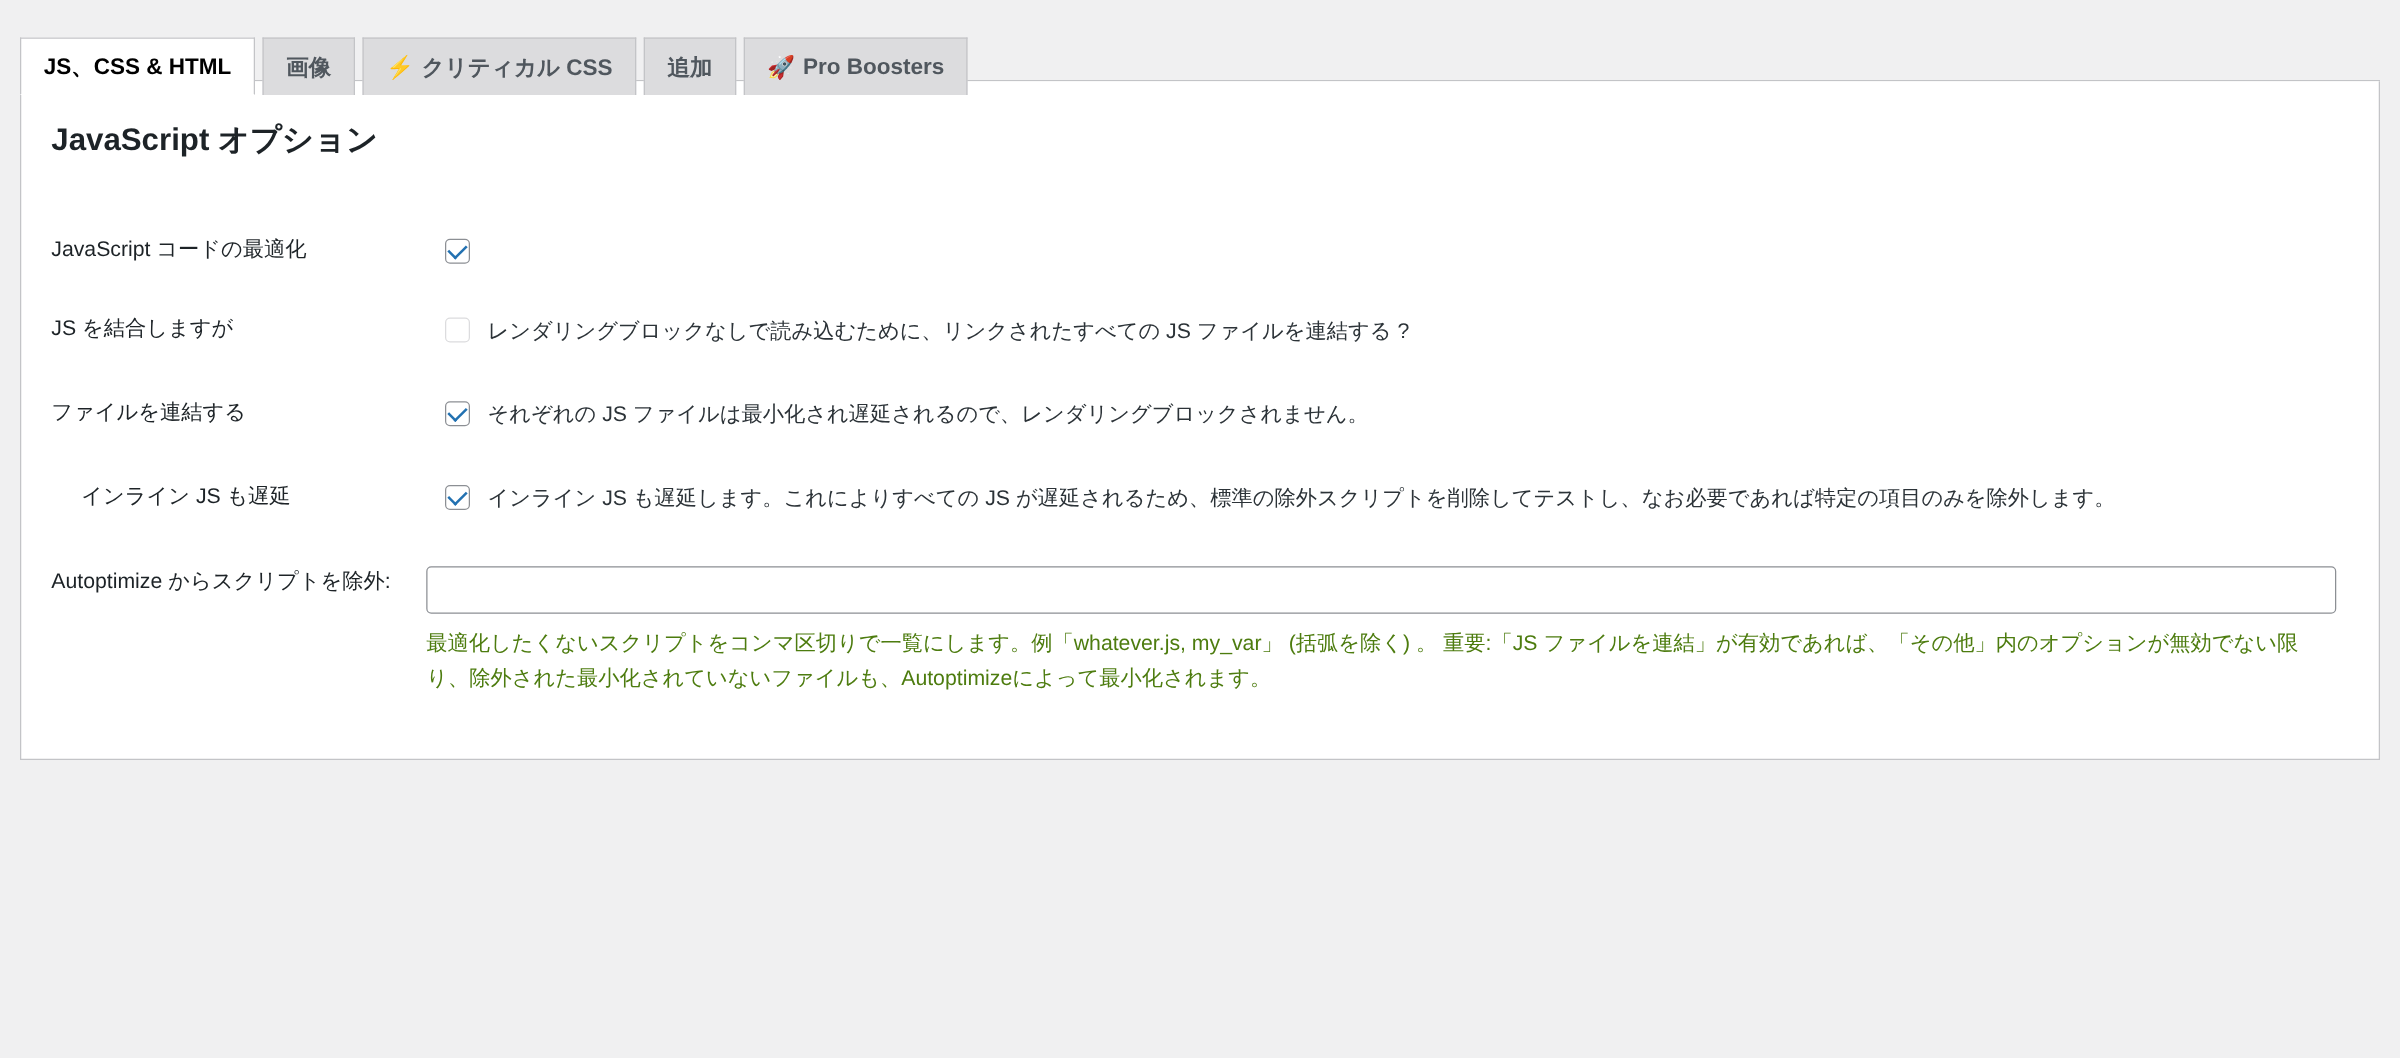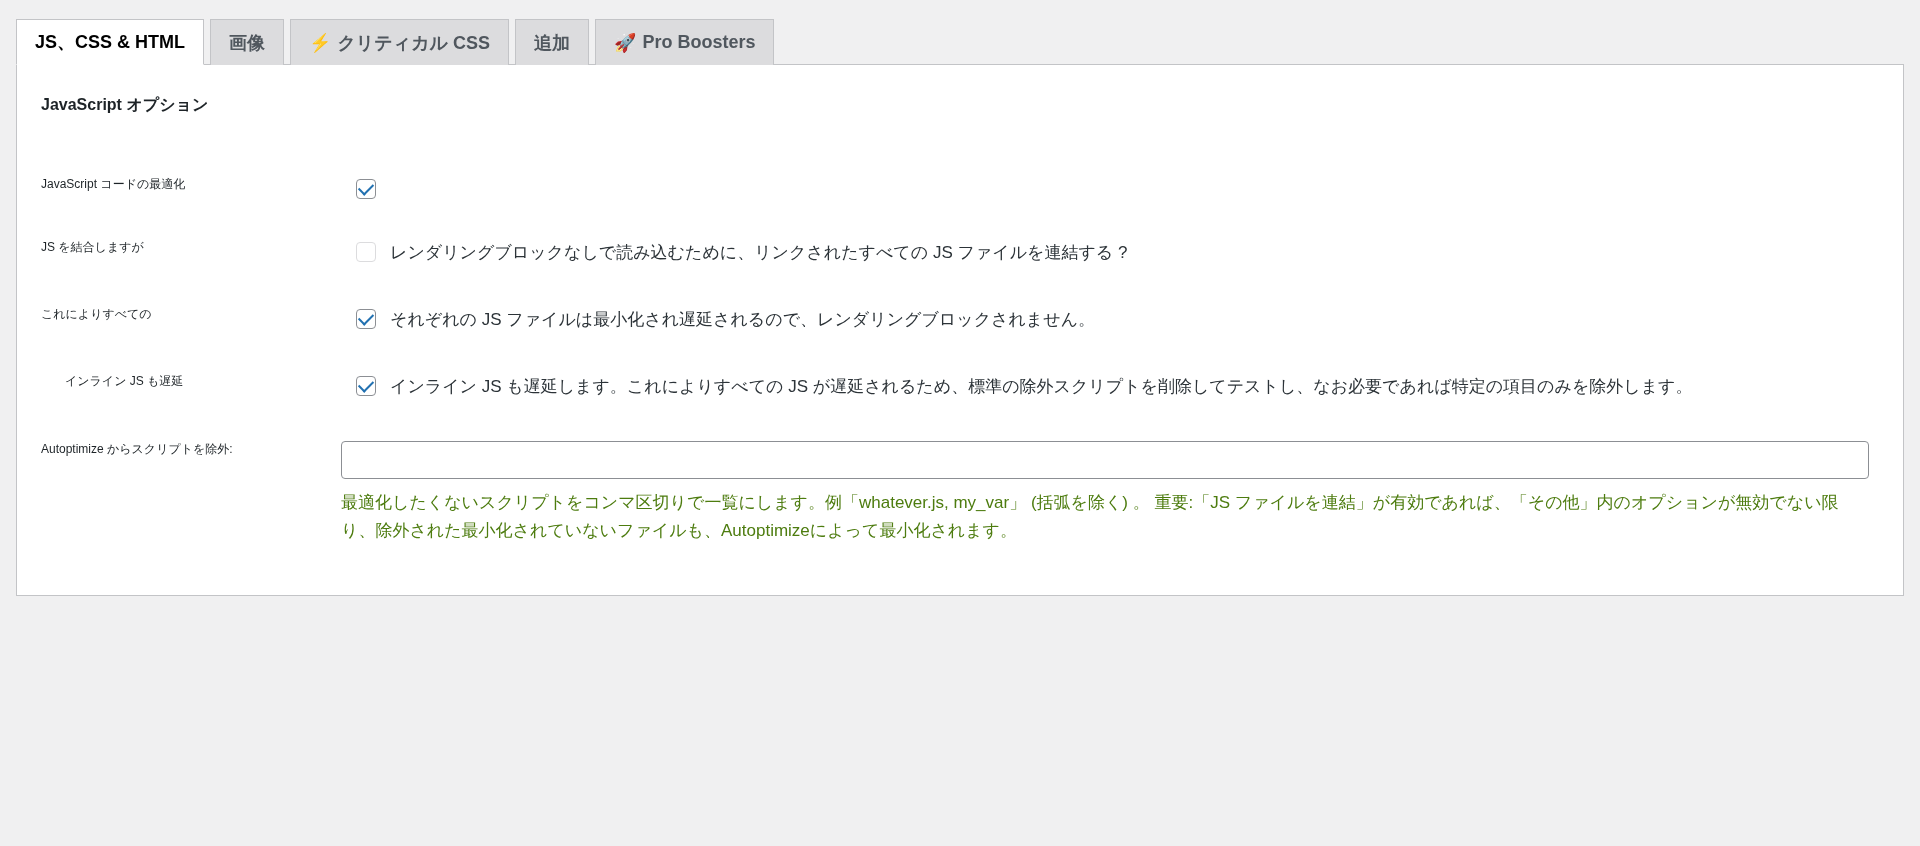--- a/index.html
+++ b/index.html
@@ -25,21 +25,21 @@
     background: #dcdcde;
     border: 1px solid #c3c4c7;
     border-bottom: none;
     color: #50575e;
     padding: 10px 18px;
     margin-left: 6px;
     font-size: 18px;
     font-weight: 600;
     cursor: pointer;
     position: relative;
-    top: 1px;
+    top: 12px;
   }
   .nav-tab:first-child { margin-left: 0; }
   .nav-tab.active {
     background: #fff;
     color: #000;
     border-bottom: 1px solid #fff;
   }
   .bolt {
     color: #f0a000;
     font-size: 18px;
@@ -48,36 +48,36 @@
     font-size: 18px;
   }
   
   .panel {
     background: #fff;
     border: 1px solid #c3c4c7;
     border-top: none;
     padding: 30px 24px 30px 24px;
   }
   .panel h2 {
-    font-size: 16px;
+    font-size: 25px;
     font-weight: 700;
     margin-bottom: 40px;
     color: #1d2327;
   }
   table.form-table {
     width: 100%;
     border-collapse: collapse;
   }
   table.form-table th {
     text-align: left;
     vertical-align: top;
     width: 300px;
     padding: 20px 10px 20px 0;
     font-weight: 400;
-    font-size: 12px;
+    font-size: 17px;
     color: #1d2327;
   }
   table.form-table th.indented {
     padding-left: 24px;
   }
   table.form-table td {
     vertical-align: top;
     padding: 20px 10px 20px 0;
     font-size: 17px;
     line-height: 1.6;
@@ -180,21 +180,21 @@
       <th>JS を結合しますが</th>
       <td>
         <div class="checkbox-line">
           <span class="cb disabled"></span>
           <span class="desc">レンダリングブロックなしで読み込むために、リンクされたすべての JS ファイルを連結する ?</span>
         </div>
       </td>
     </tr>
 
     <tr>
-      <th>これによりすべての</th>
+      <th>ファイルを連結する</th>
       <td>
         <div class="checkbox-line">
           <span class="cb checked"></span>
           <span class="desc">それぞれの JS ファイルは最小化され遅延されるので、レンダリングブロックされません。</span>
         </div>
       </td>
     </tr>
 
     <tr>
       <th class="indented">インライン JS も遅延</th>

